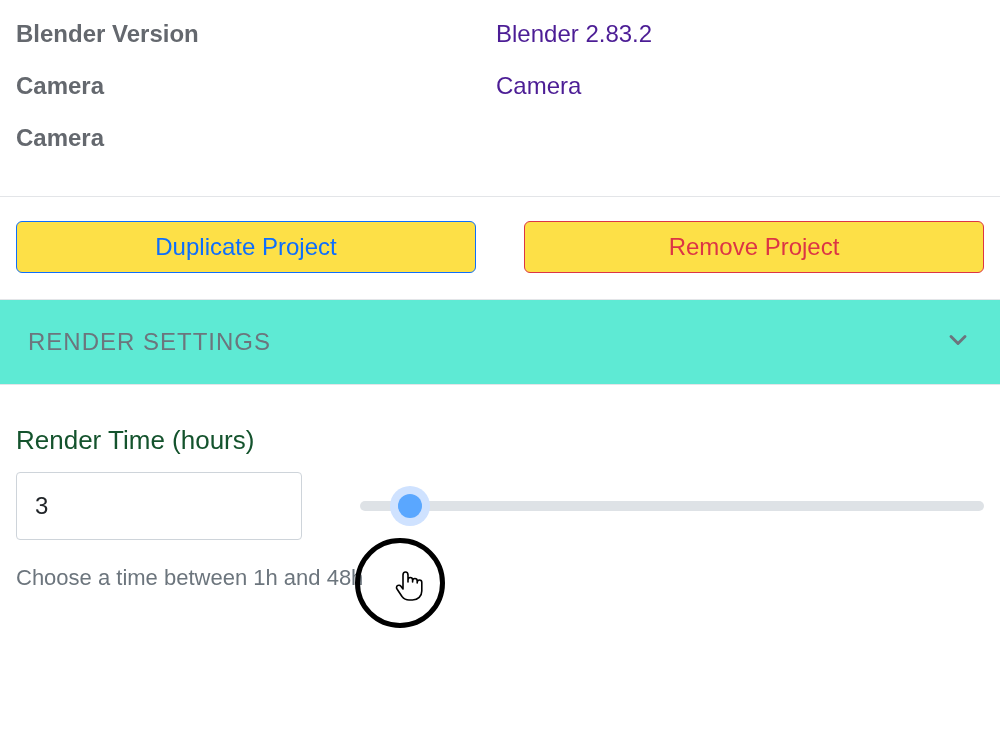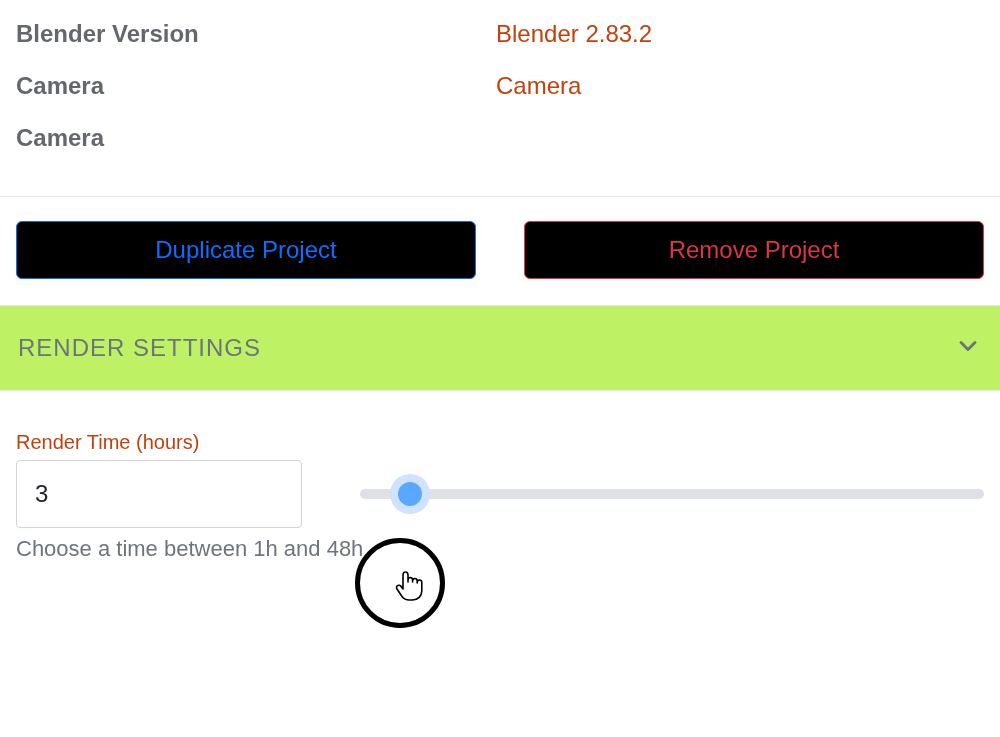--- a/index.html
+++ b/index.html
@@ -21,60 +21,60 @@
     }
     .info-label {
       width: 480px;
       font-size: 24px;
       font-weight: 600;
       color: #64686e;
     }
     .info-value {
       font-size: 24px;
       font-weight: 400;
-      color: #c2410c;
+      color: #4c1d95;
     }
 
     .divider {
       border: none;
       border-top: 1px solid #e3e5e8;
       margin: 10px 0 0 0;
     }
 
     .button-row {
       display: flex;
       gap: 48px;
       padding: 24px 16px 26px 16px;
     }
     .btn {
       flex: 1;
-      height: 58px;
+      height: 52px;
       font-size: 24px;
       font-weight: 400;
-      background: #000000;
+      background: #fde047;
       border-radius: 6px;
       cursor: pointer;
       display: flex;
       align-items: center;
       justify-content: center;
     }
     .btn-duplicate {
       color: #0d6efd;
       border: 1.5px solid #0d6efd;
     }
     .btn-remove {
       color: #dc3545;
       border: 1.5px solid #dc3545;
     }
 
     .section-header {
-      background: #bef264;
+      background: #5eead4;
       border-top: 1px solid #e3e5e8;
       border-bottom: 1px solid #e3e5e8;
-      padding: 26px 18px;
+      padding: 26px 28px;
       display: flex;
       align-items: center;
       justify-content: space-between;
       cursor: pointer;
     }
     .section-title {
       font-size: 24px;
       letter-spacing: 1px;
       color: #6c757d;
       font-weight: 400;
@@ -82,23 +82,23 @@
     .chevron-icon {
       width: 28px;
       height: 28px;
       color: #6c757d;
     }
 
     .render-settings-body {
       padding: 40px 16px 0 16px;
     }
     .field-label {
-      font-size: 20px;
-      color: #c2410c;
-      margin-bottom: 6px;
+      font-size: 26px;
+      color: #14532d;
+      margin-bottom: 16px;
     }
     .time-row {
       display: flex;
       align-items: center;
       gap: 58px;
     }
     .time-input {
       width: 286px;
       height: 68px;
       border: 1.5px solid #ced4da;
@@ -137,21 +137,21 @@
       justify-content: center;
     }
     .slider-thumb-inner {
       width: 24px;
       height: 24px;
       border-radius: 50%;
       background: #5aa7ff;
     }
 
     .help-text {
-      margin-top: 8px;
+      margin-top: 25px;
       font-size: 22px;
       color: #6c757d;
     }
 
     .cursor-overlay {
       position: absolute;
       pointer-events: none;
       z-index: 100;
     }
     .cursor-circle {

